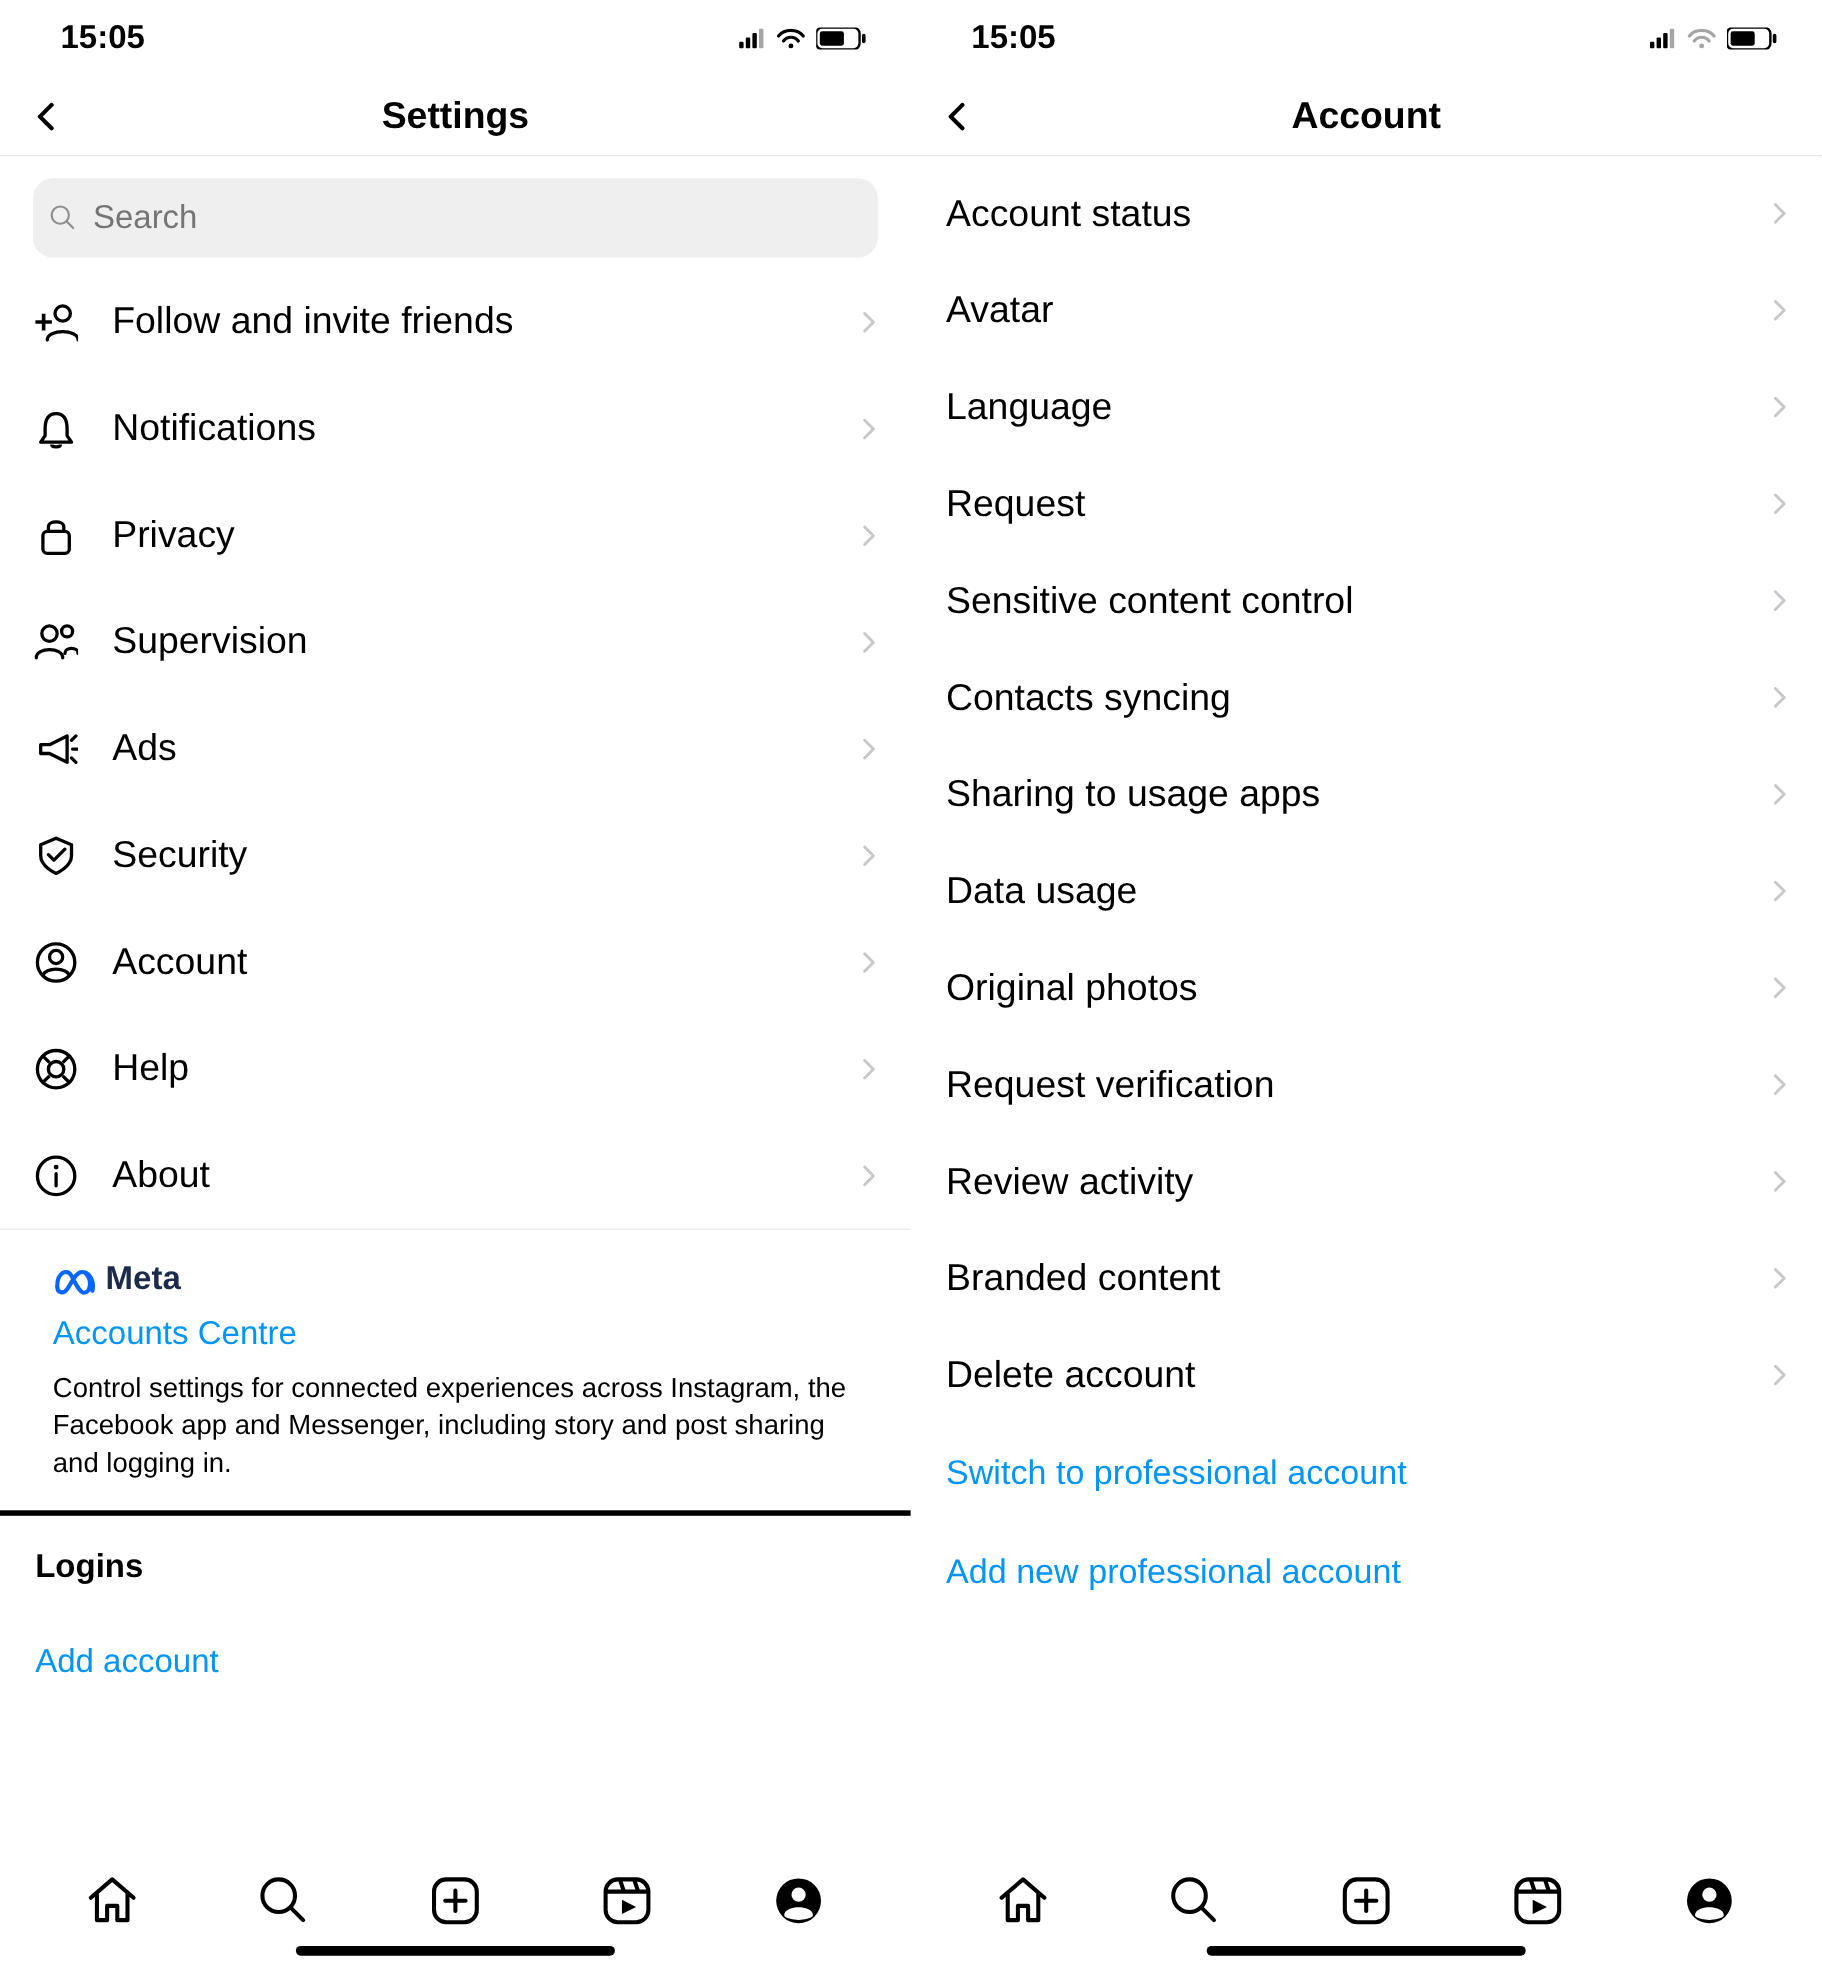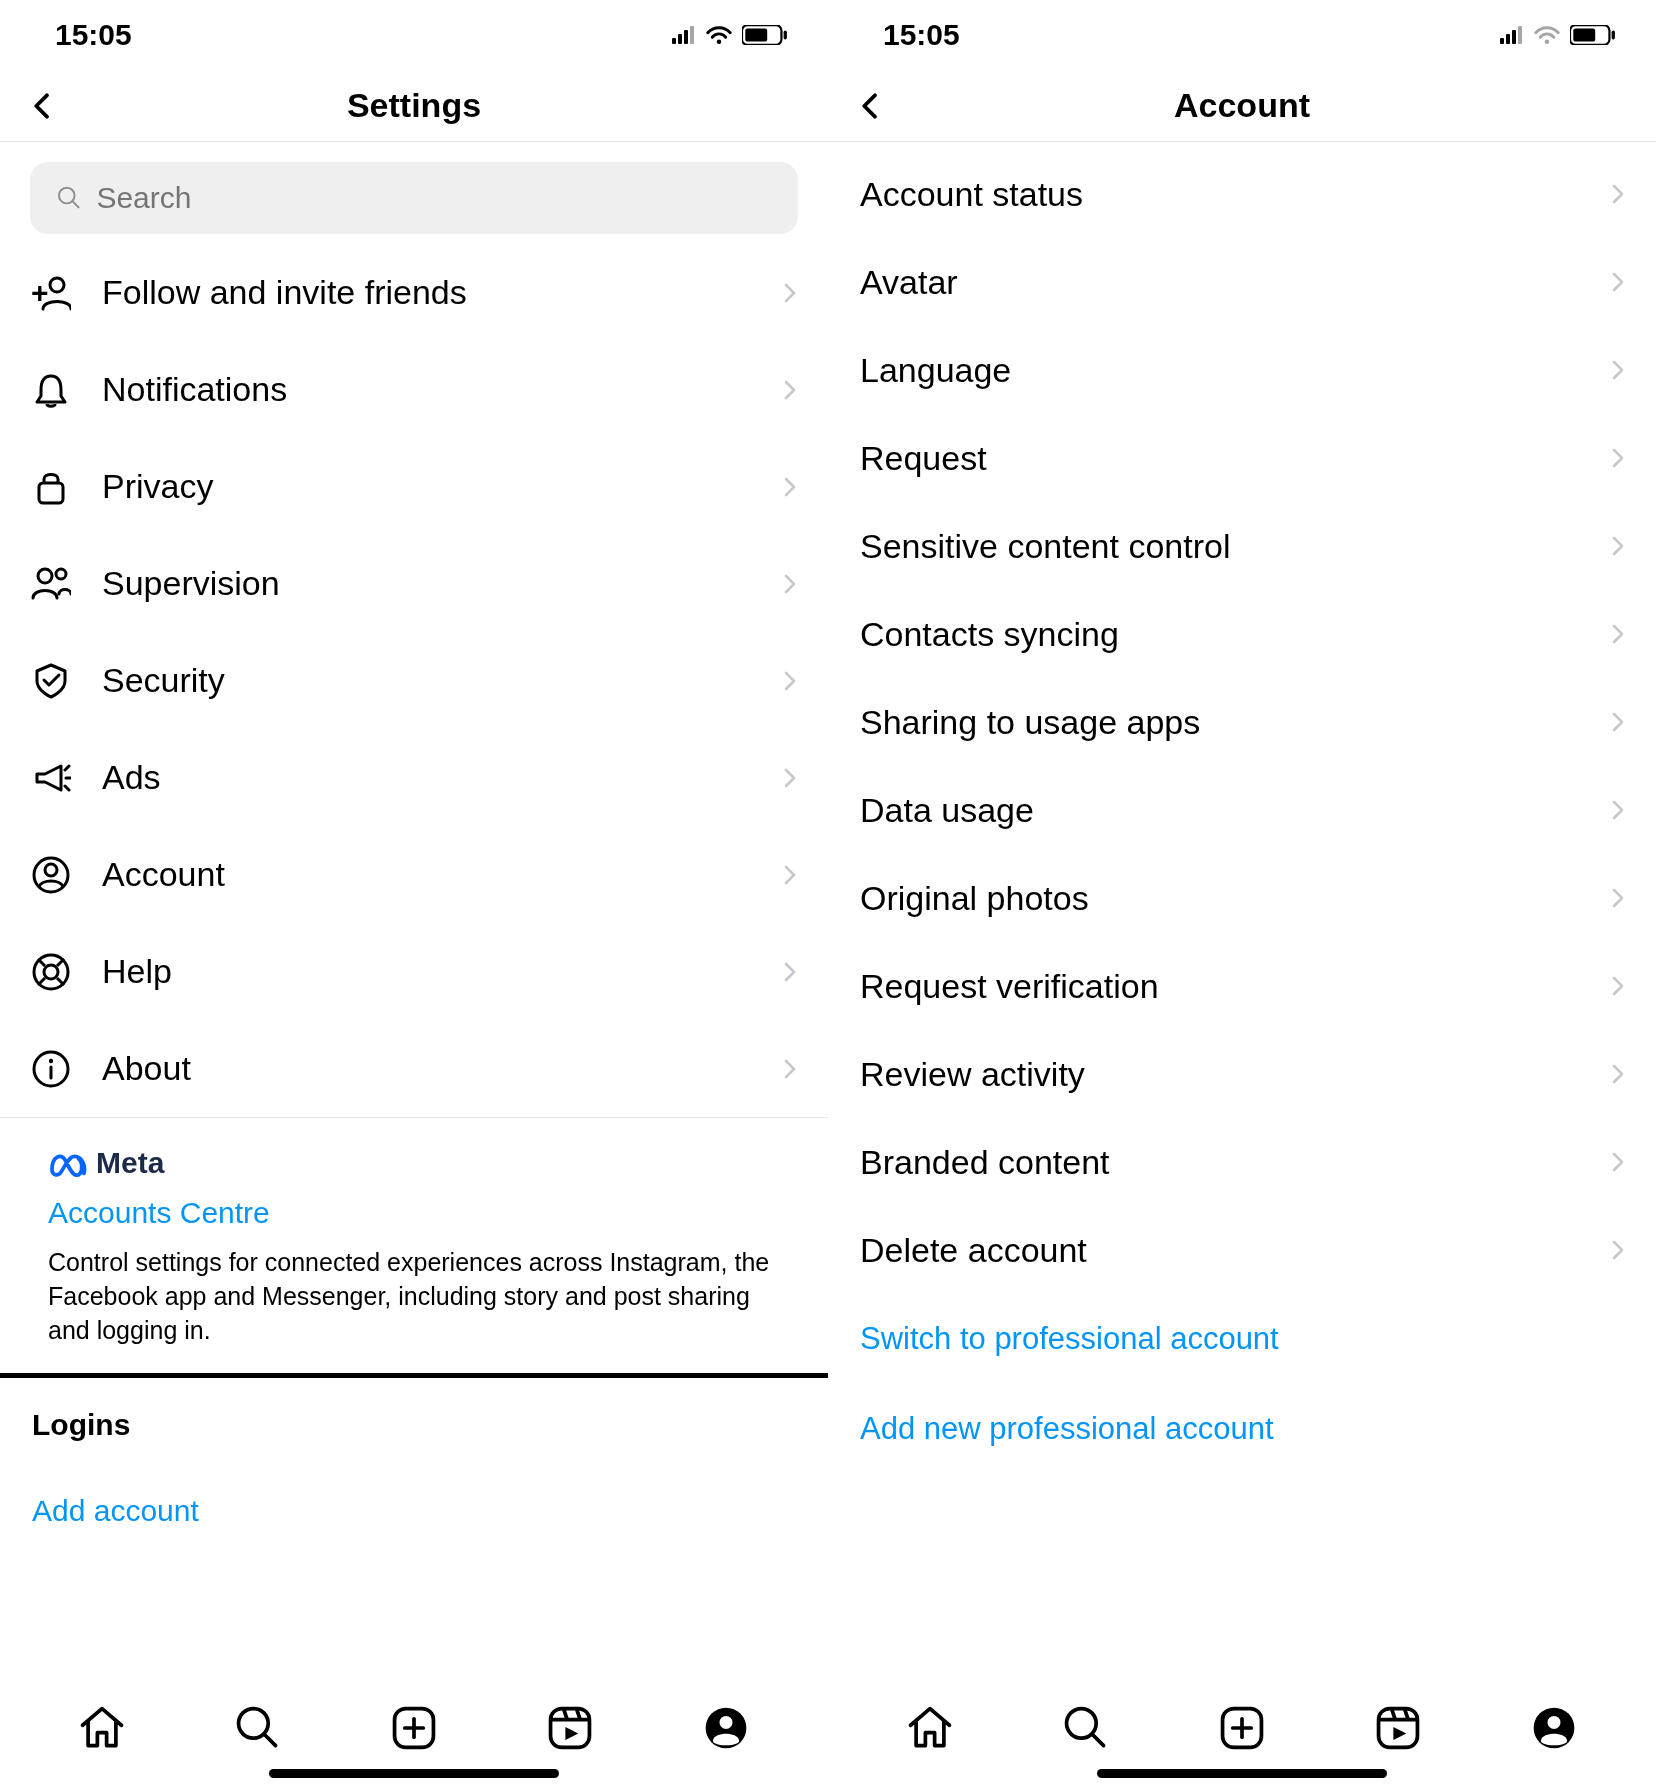--- a/index.html
+++ b/index.html
@@ -7,21 +7,21 @@
   .container { display:flex; width:100%; height:100%; }
   .phone { width:50%; height:100%; position:relative; display:flex; flex-direction:column; border-right:0; }
   .status-bar { height:70px; display:flex; align-items:center; justify-content:space-between; padding:0 40px 0 55px; }
   .status-time { font-size:30px; font-weight:700; }
   .status-icons { display:flex; align-items:center; gap:10px; }
   .nav-bar { height:72px; display:flex; align-items:center; position:relative; border-bottom:1px solid #e6e6e6; }
   .nav-back { position:absolute; left:20px; padding:10px; }
   .nav-title { width:100%; text-align:center; font-size:34px; font-weight:700; }
   .content { flex:1; overflow:hidden; }
   .search-wrap { padding:20px 30px 10px 30px; }
-  .search-box { background:#efefef; border-radius:18px; height:72px; display:flex; align-items:center; padding:0 26px; gap:14px;justify-content:space-between; }
+  .search-box { background:#efefef; border-radius:18px; height:72px; display:flex; align-items:center; padding:0 14px; gap:14px;justify-content:space-between; }
   .search-box input { border:none; background:transparent; font-size:30px; color:#8e8e8e; width:100%; outline:none; }
   .list { }
   .row { display:flex; align-items:center; height:97px; padding:0 30px; }
   .row.noicon { padding-left:32px; height:88px; }
   .row .icon { width:42px; height:42px; display:flex; align-items:center; justify-content:center; margin-right:30px; flex-shrink:0; }
   .row .label { font-size:34px; flex:1; }
   .row .chev { color:#c7c7cc; flex-shrink:0; }
   .section-div { border-top:1px solid #e6e6e6; }
   .meta-block { padding:28px 32px 26px 48px; border-bottom:5px solid #000000; }
   .meta-logo { display:flex; align-items:center; gap:8px; color:#1c2b4a; font-size:30px; font-weight:600; margin-bottom:16px; }
@@ -228,37 +228,37 @@
             <div class="label">Supervision</div>
             <div class="chev">
               <svg width="16" height="20" viewBox="0 0 14 20">
                 <use href="#chevron-right"></use>
               </svg>
             </div>
           </div>
           <div class="row">
             <div class="icon">
               <svg width="40" height="40" viewBox="0 0 40 40">
+                <use href="#megaphone-icon"></use>
+              </svg>
+            </div>
+            <div class="label">Ads</div>
+            <div class="chev">
+              <svg width="16" height="20" viewBox="0 0 14 20">
+                <use href="#chevron-right"></use>
+              </svg>
+            </div>
+          </div>
+          <div class="row">
+            <div class="icon">
+              <svg width="40" height="40" viewBox="0 0 40 40">
                 <use href="#shield-icon"></use>
               </svg>
             </div>
             <div class="label">Security</div>
-            <div class="chev">
-              <svg width="16" height="20" viewBox="0 0 14 20">
-                <use href="#chevron-right"></use>
-              </svg>
-            </div>
-          </div>
-          <div class="row">
-            <div class="icon">
-              <svg width="40" height="40" viewBox="0 0 40 40">
-                <use href="#megaphone-icon"></use>
-              </svg>
-            </div>
-            <div class="label">Ads</div>
             <div class="chev">
               <svg width="16" height="20" viewBox="0 0 14 20">
                 <use href="#chevron-right"></use>
               </svg>
             </div>
           </div>
           <div class="row">
             <div class="icon">
               <svg width="40" height="40" viewBox="0 0 40 40">
                 <use href="#account-icon"></use>

